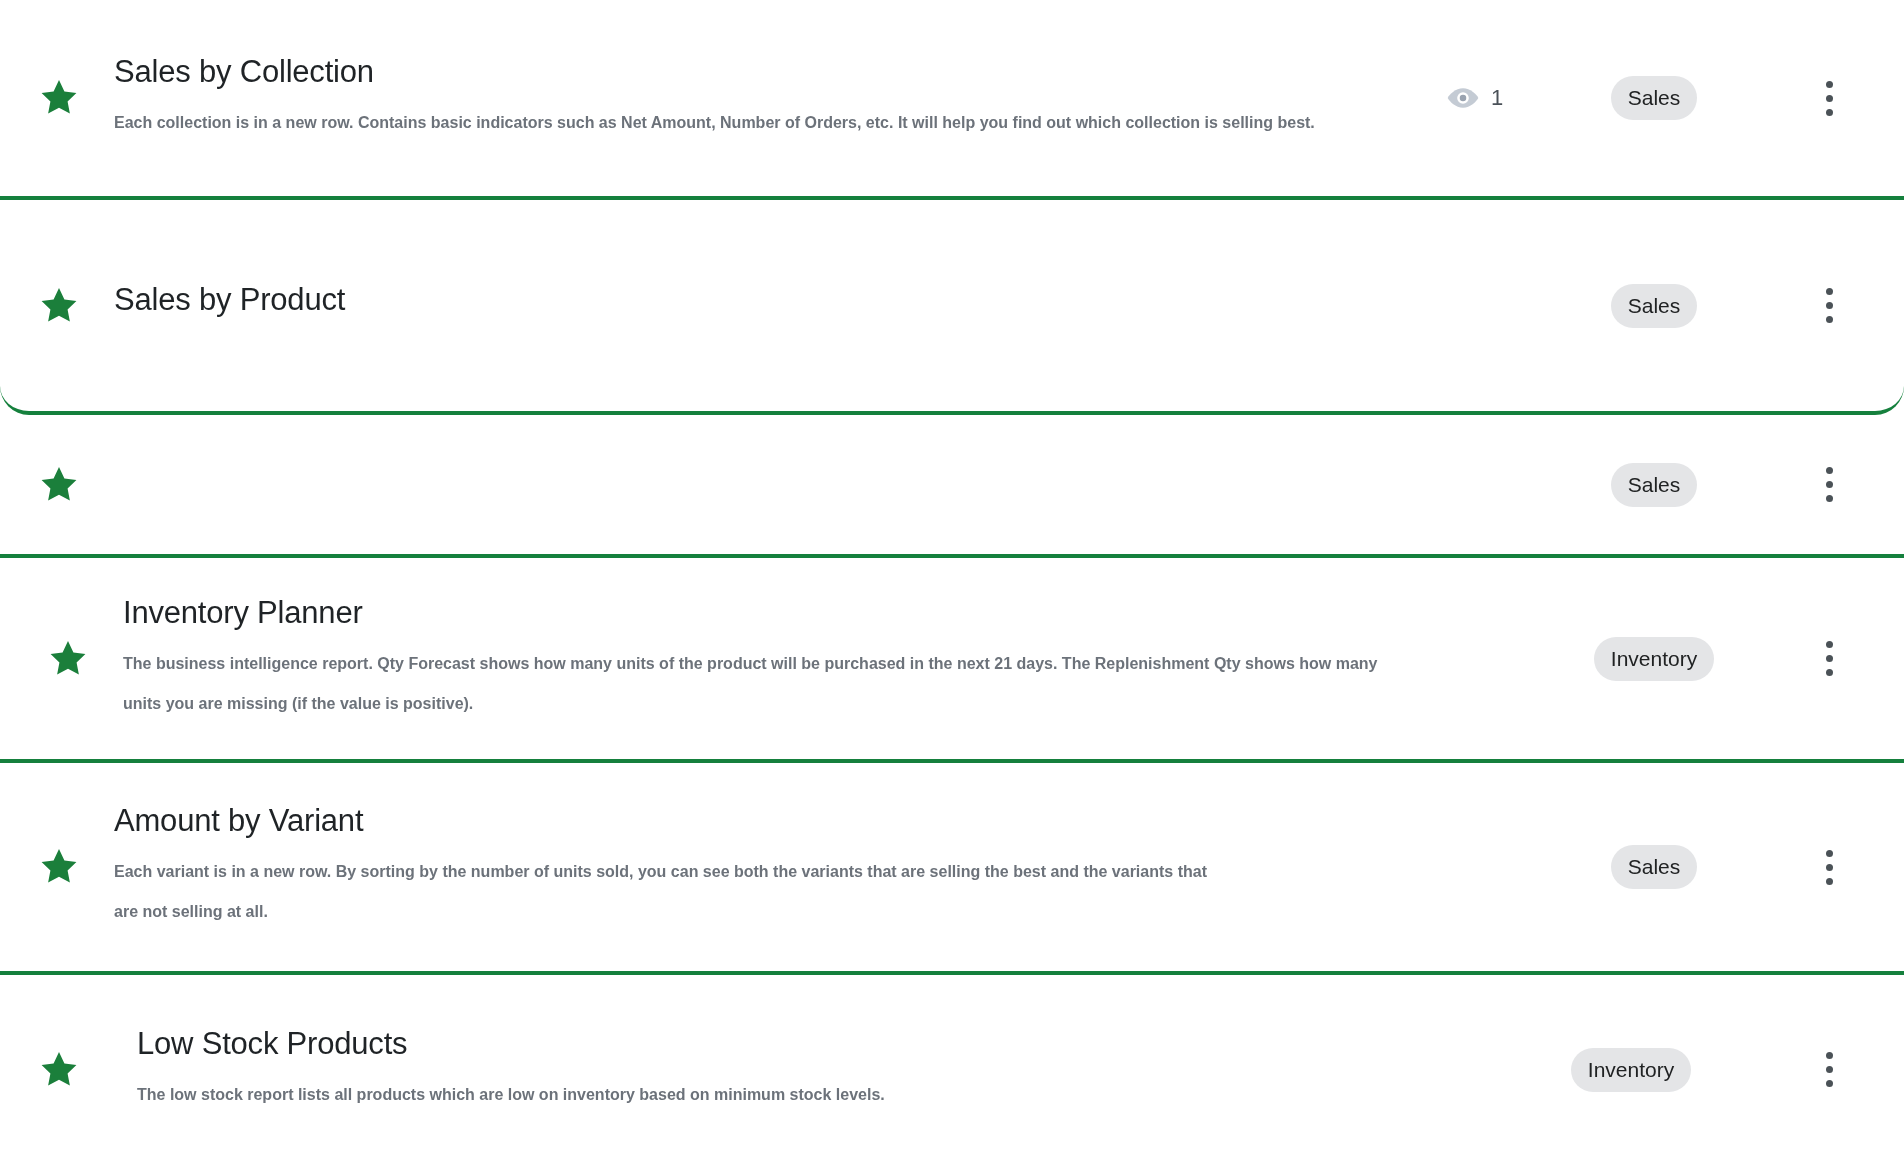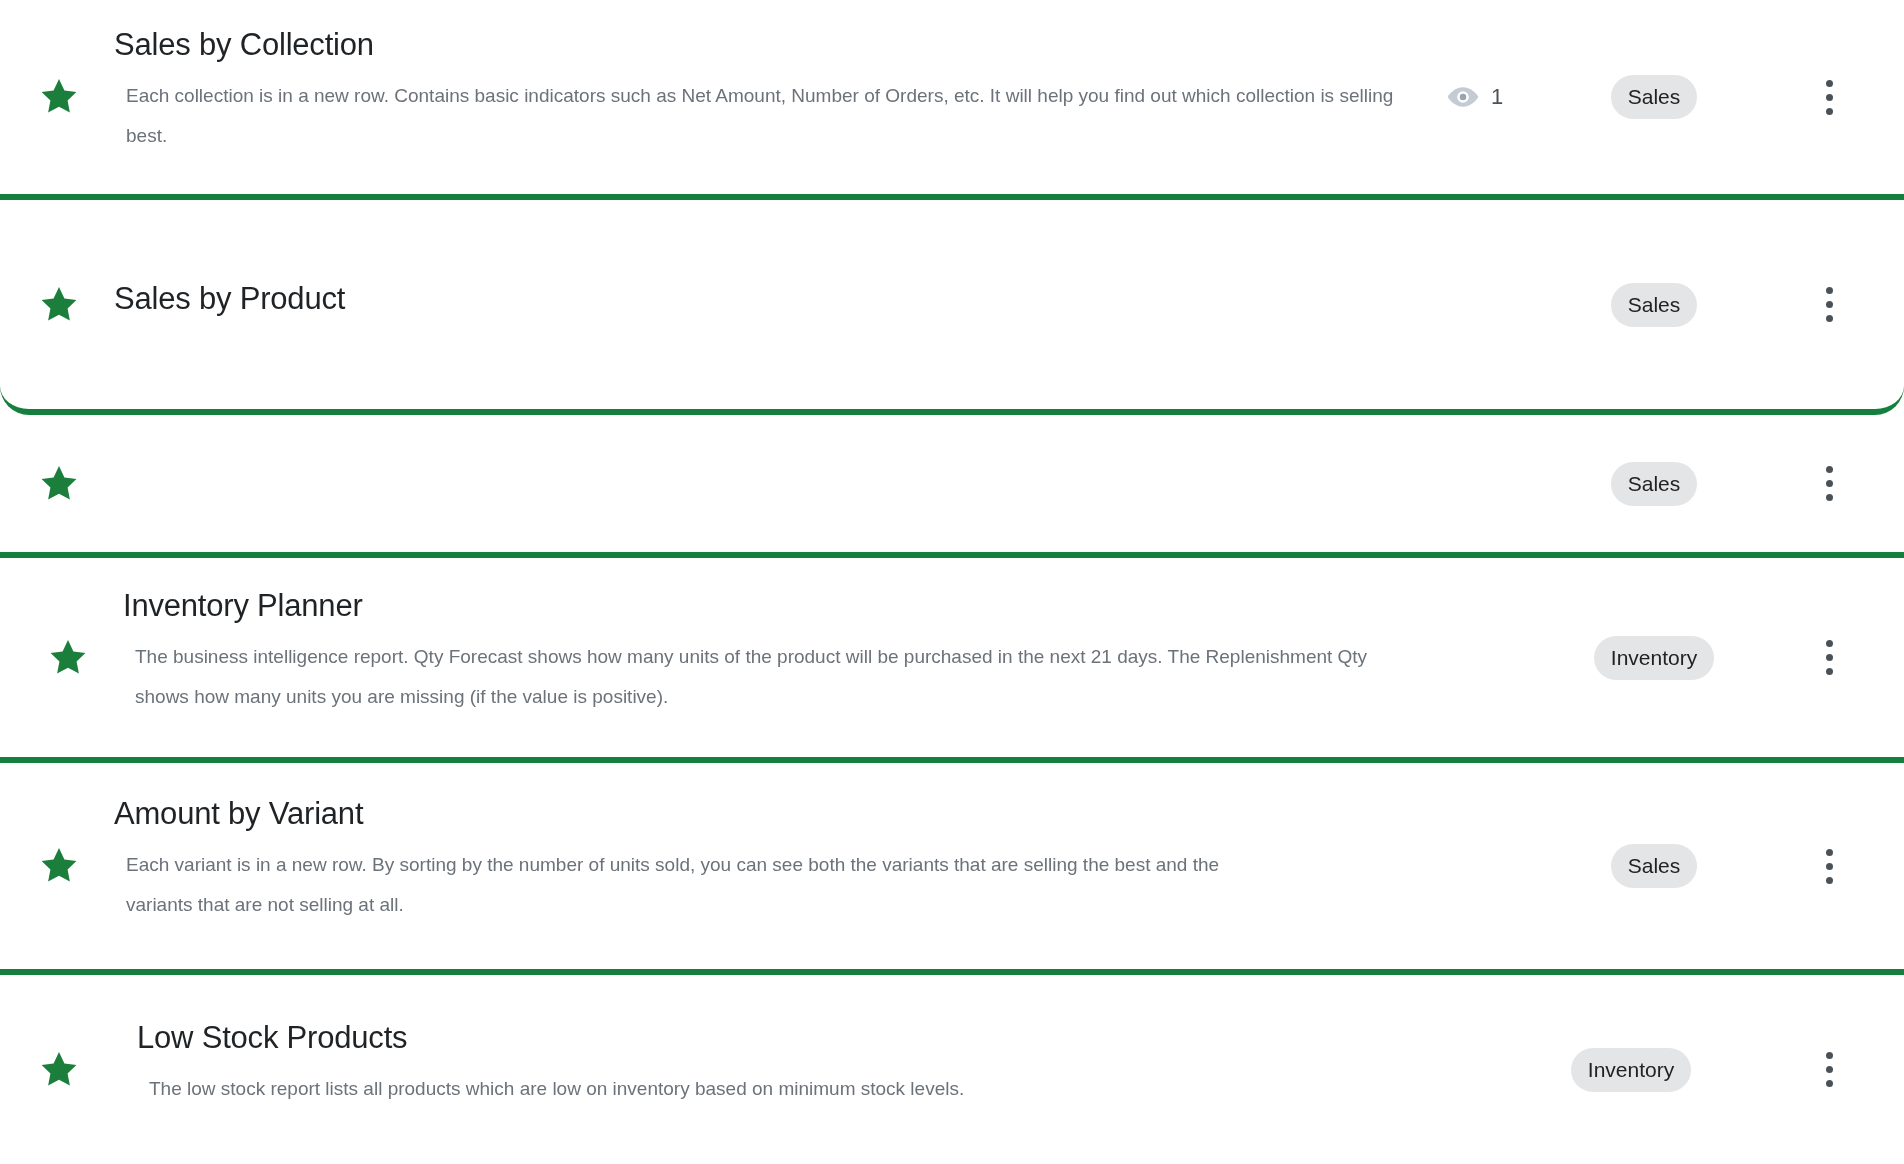--- a/index.html
+++ b/index.html
@@ -18,21 +18,21 @@
 
   .report-list {
     width: 1904px;
     background: #ffffff;
   }
 
   .report-row {
     display: flex;
     align-items: center;
     width: 100%;
-    border-bottom: 6px solid #15803d;
+    border-bottom: 4px solid #15803d;
     background: #ffffff;
     position: relative;
   }
   .report-row:last-child { border-bottom: none; }
 
   .row-h1 { height: 200px; }
   .row-h2 { height: 215px; border-radius: 29px; }
   .row-h3 { height: 143px; }
   .row-h4 { height: 205px; padding-left: 9px; }
   .row-h5 { height: 212px; }
@@ -62,25 +62,25 @@
   .row-title {
     font-size: 31px;
     line-height: 38px;
     color: #1f2326;
     font-weight: 400;
     letter-spacing: -0.2px;
     margin: 0 0 12px 0;
     white-space: nowrap;
   }
   .row-desc {
-    font-size: 19px;
+    font-size: 16px;
     line-height: 40px;
     color: #6c727a;
-    font-weight: 400;
-    margin: 12px;
+    font-weight: 700;
+    margin: 0;
     max-width: 1340px;
   }
   .desc-narrow { max-width: 1120px; }
   .desc-wide  { max-width: 1360px; }
 
   
   .views-cell {
     flex: 0 0 auto;
     width: 120px;
     display: flex;

